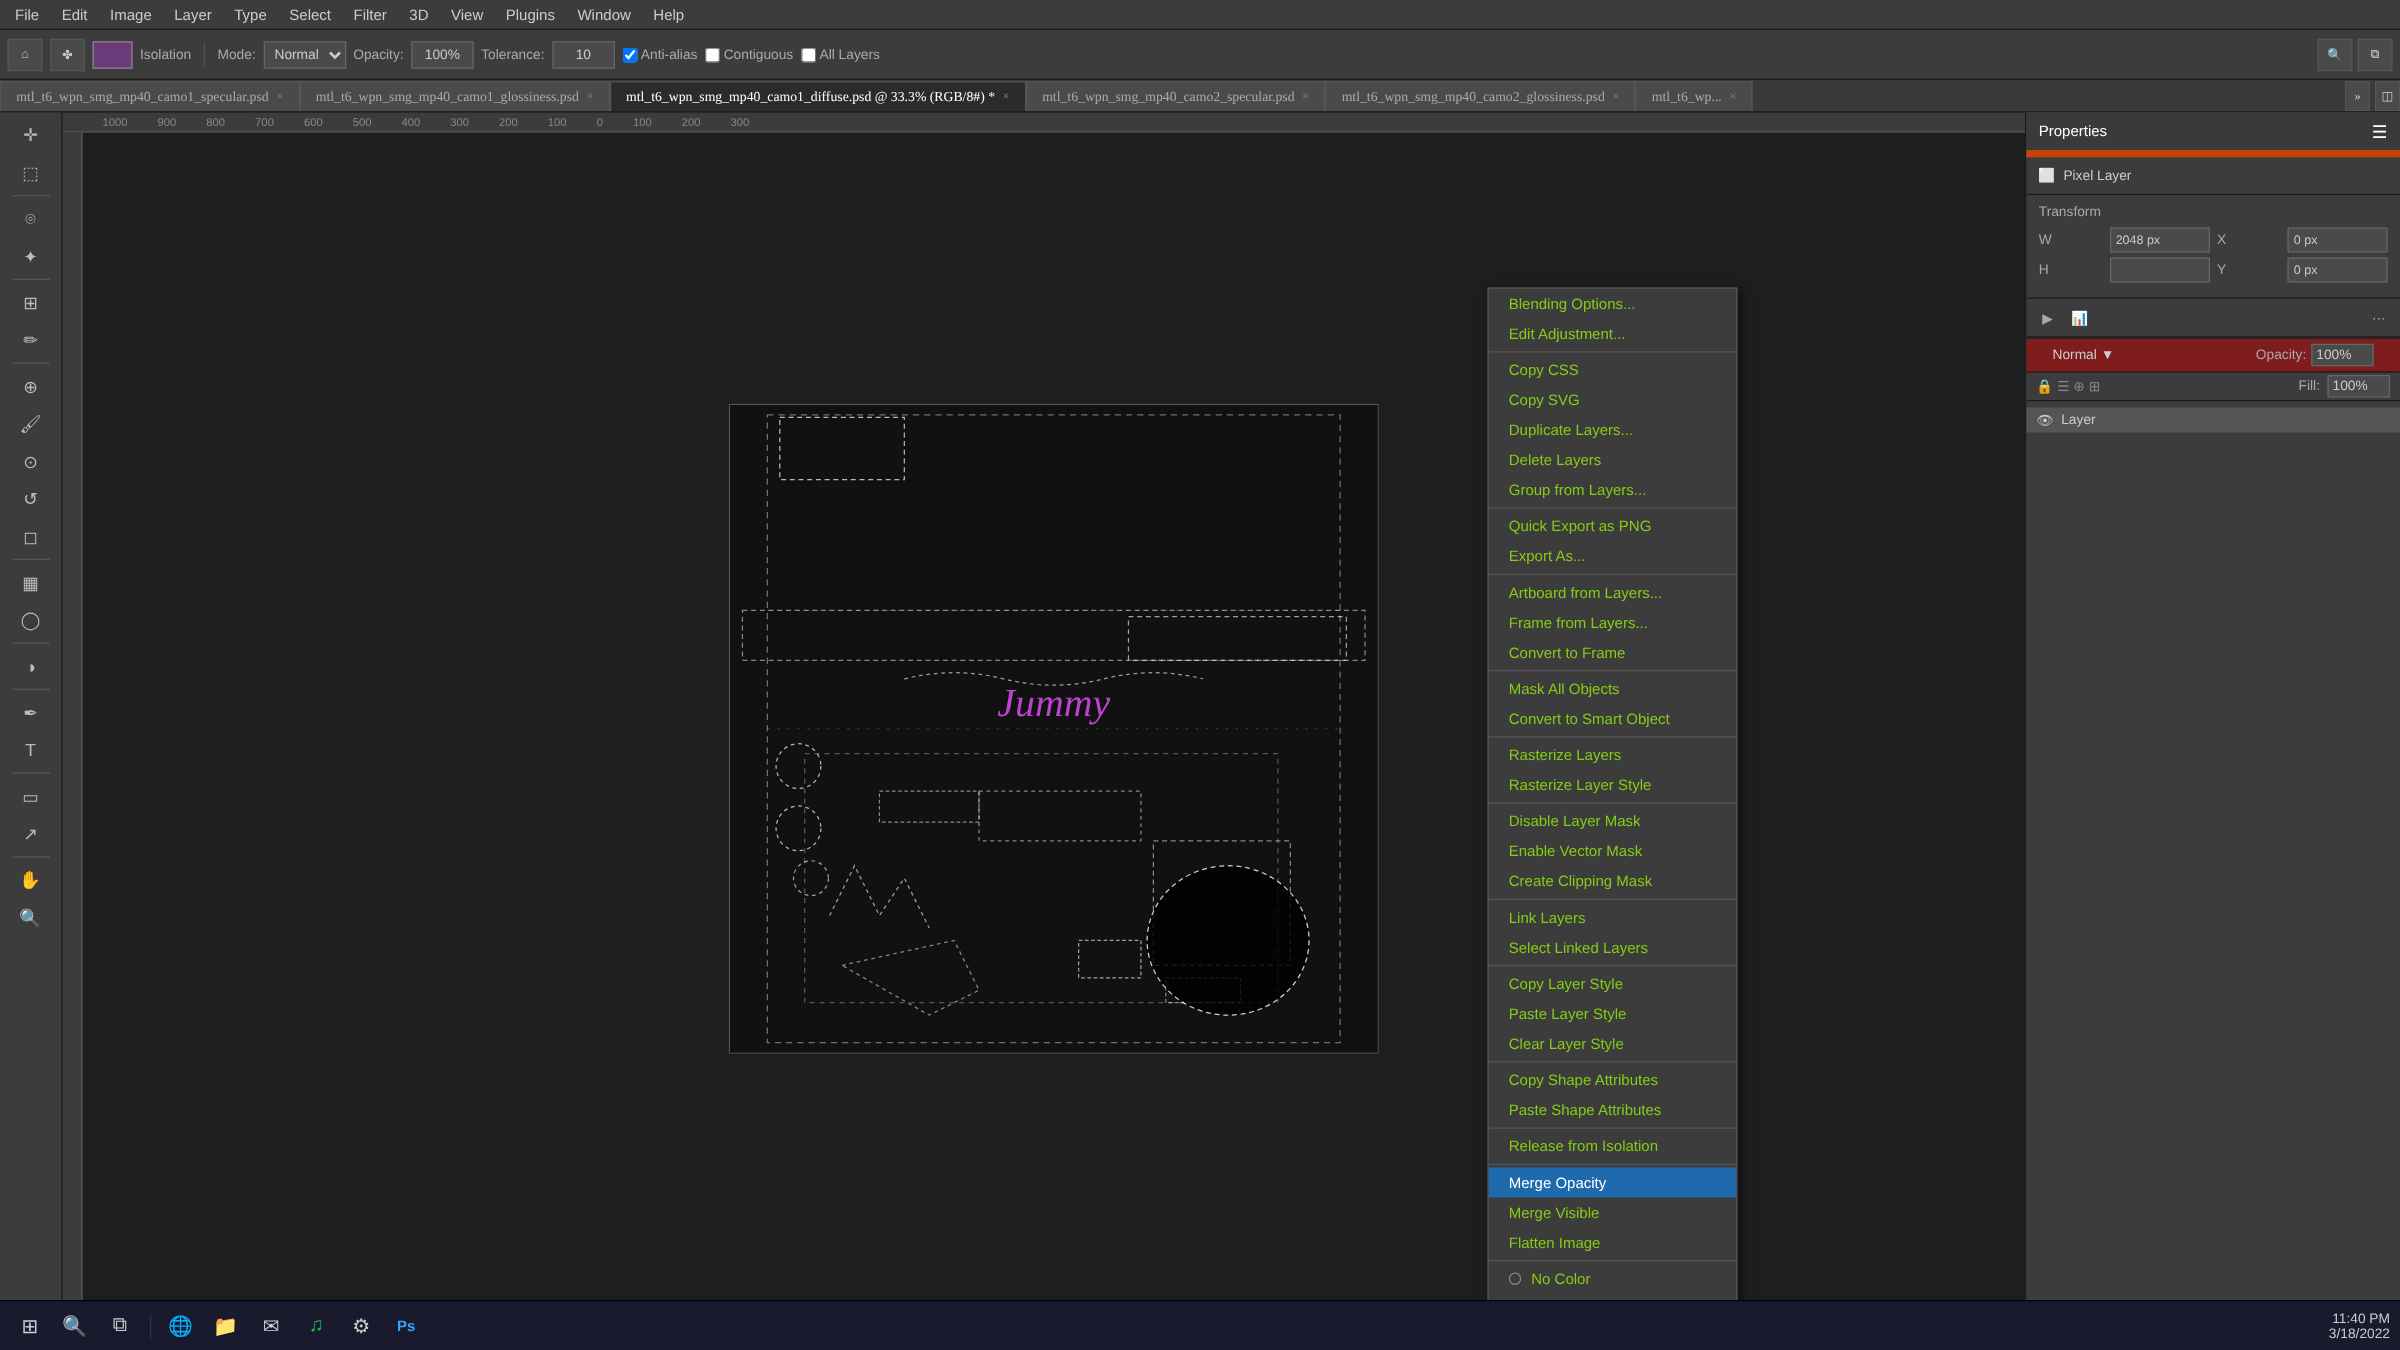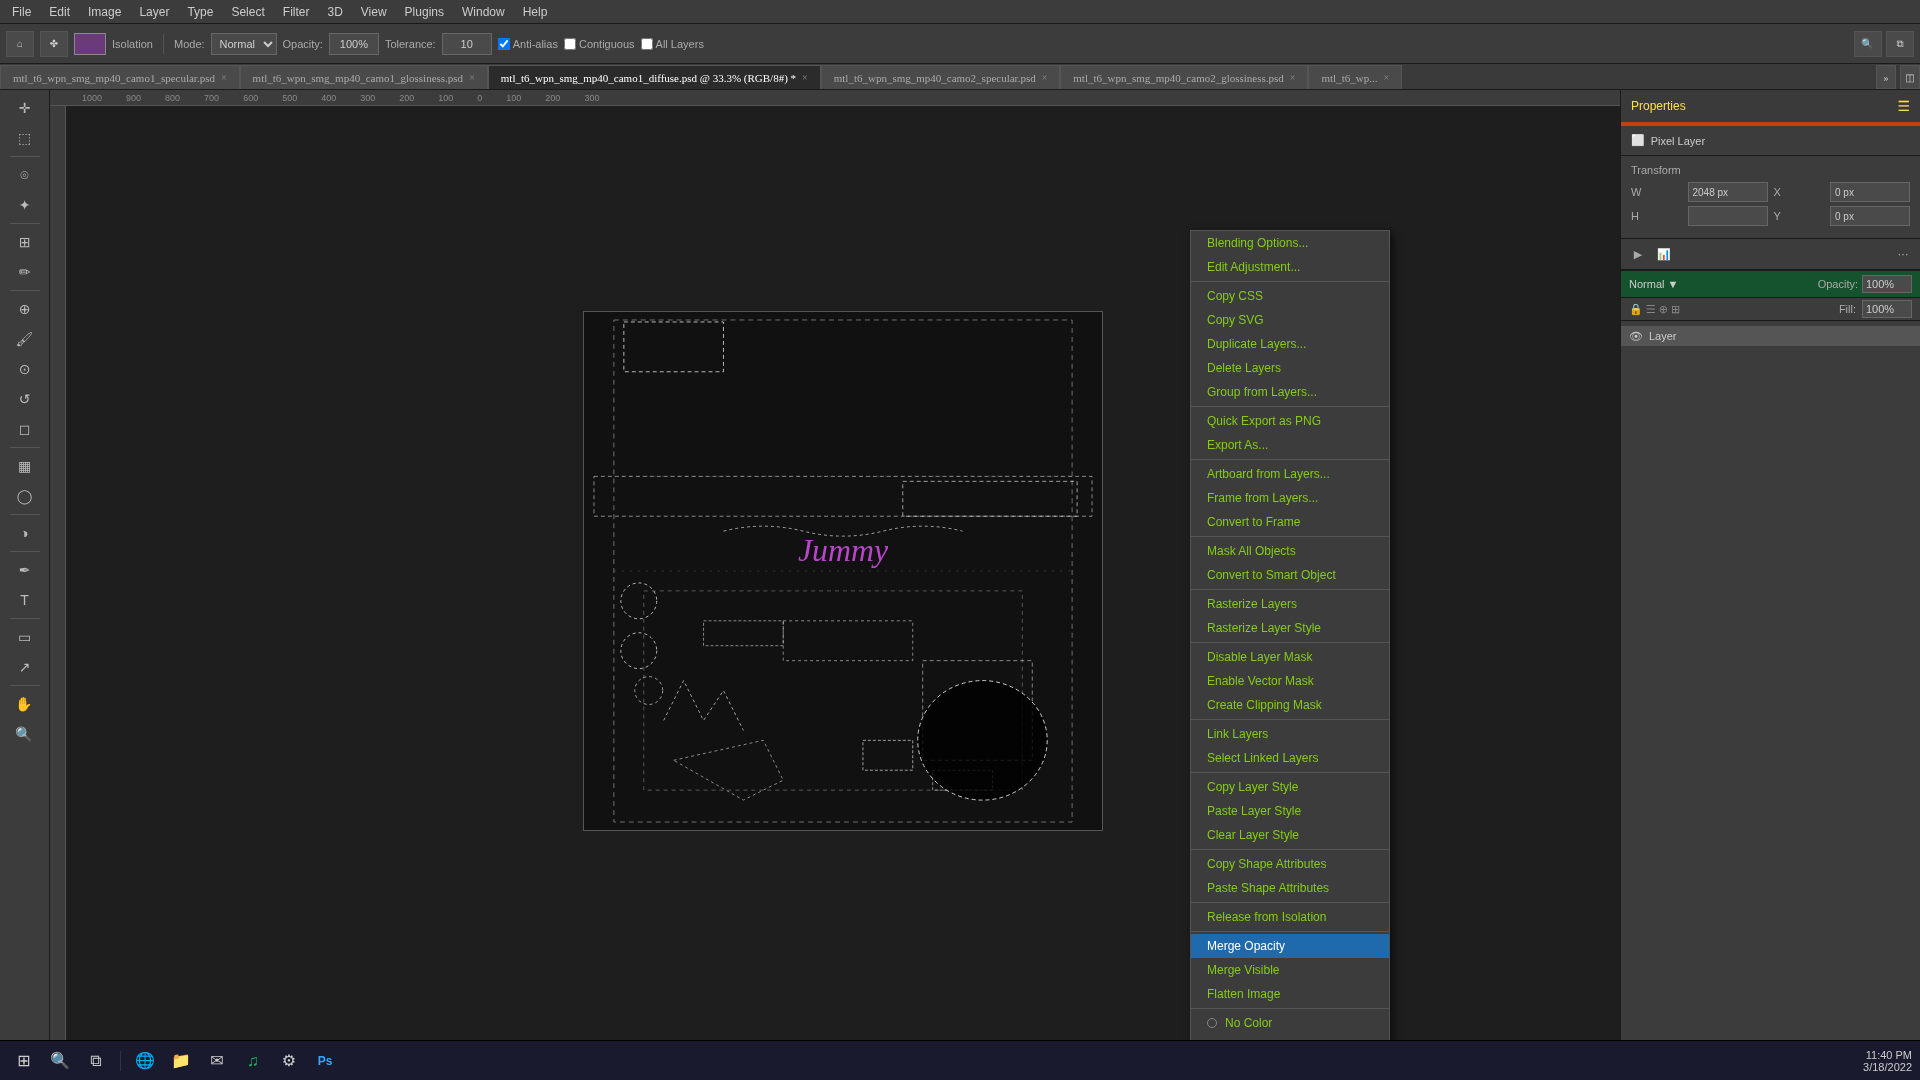--- a/index.html
+++ b/index.html
@@ -40,27 +40,27 @@
 
     
     #left-tools { width: 50px; background: #3c3c3c; border-right: 1px solid #1a1a1a; display: flex; flex-direction: column; align-items: center; padding: 4px 0; gap: 2px; }
     .left-tool { width: 36px; height: 28px; background: transparent; display: flex; align-items: center; justify-content: center; cursor: pointer; font-size: 14px; color: #bbb; border: 1px solid transparent; }
     .left-tool-divider { width: 30px; height: 1px; background: #555; margin: 2px 0; }
 
     
     #canvas-area { flex: 1; background: #1e1e1e; overflow: hidden; position: relative; }
     #ruler-h { width: 100%; height: 16px; background: #3c3c3c; border-bottom: 1px solid #555; display: flex; align-items: center; padding-left: 16px; overflow: hidden; }
     #ruler-v { position: absolute; left: 0; top: 16px; width: 16px; height: calc(100% - 16px); background: #3c3c3c; border-right: 1px solid #555; }
-    #canvas-container { position: absolute; left: 16px; top: 4px; width: calc(100% - 16px); height: calc(100% - 16px); display: flex; align-items: center; justify-content: center; }
+    #canvas-container { position: absolute; left: 16px; top: 16px; width: calc(100% - 16px); height: calc(100% - 16px); display: flex; align-items: center; justify-content: center; }
     #canvas-bg { width: 520px; height: 520px; background: #000; border: 1px solid #555; position: relative; }
     .ruler-tick { font-size: 9px; color: #888; margin-right: 24px; }
 
     
     #right-panel { width: 300px; background: #3c3c3c; border-left: 1px solid #1a1a1a; display: flex; flex-direction: column; }
-    #props-header { height: 36px; background: #3a3a3a; border-bottom: 4px solid #c2410c; display: flex; align-items: center; padding: 0 10px; font-size: 12px; color: #fde047; }
+    #props-header { height: 36px; background: #3a3a3a; border-bottom: 6px solid #c2410c; display: flex; align-items: center; padding: 0 10px; font-size: 12px; color: #ffffff; }
     .props-section { padding: 8px 10px; border-bottom: 1px solid #1a1a1a; }
     .props-row { display: flex; align-items: center; gap: 6px; font-size: 11px; margin-bottom: 4px; }
     .props-label { color: #aaa; width: 60px; }
     .props-input { height: 20px; width: 80px; background: #4a4a4a; border: 1px solid #666; color: #ccc; font-size: 10px; padding: 0 4px; }
 
     
     #context-menu {
       position: absolute; left: 1140px; top: 140px; width: 200px;
       background: #3c3c3c; border: 1px solid #555; box-shadow: 3px 3px 8px rgba(0,0,0,0.6);
       z-index: 1000; font-size: 12px;
@@ -73,21 +73,21 @@
 
     
     #status-bar { width: 100%; height: 20px; background: #3c3c3c; border-top: 1px solid #1a1a1a; display: flex; align-items: center; padding: 0 8px; gap: 20px; font-size: 11px; color: #aaa; }
 
     
     .panel-icon-bar { display: flex; align-items: center; padding: 4px 6px; gap: 4px; border-bottom: 1px solid #1a1a1a; }
     .panel-icon-btn { width: 22px; height: 22px; background: transparent; border: 1px solid transparent; display: flex; align-items: center; justify-content: center; font-size: 11px; color: #aaa; cursor: pointer; }
 
     
     #layers-panel { flex: 1; background: #3c3c3c; overflow-y: auto; border-top: 1px solid #1a1a1a; }
-    #layers-header { display: flex; align-items: center; justify-content: flex-start; padding: 4px 8px; background: #14532d; border-bottom: 1px solid #1a1a1a; }
+    #layers-header { display: flex; align-items: center; justify-content: flex-start; padding: 4px 21px; background: #7f1d1d; border-bottom: 1px solid #1a1a1a; }
     .layers-title { font-size: 11px; color: #ccc; }
     .layers-opacity { display: flex; align-items: center; gap: 4px; font-size: 11px; color: #aaa; }
     .layers-input { width: 50px; height: 18px; background: #4a4a4a; border: 1px solid #666; color: #ccc; font-size: 11px; padding: 0 3px; }
 
     
     #taskbar { position: fixed; bottom: 0; left: 0; width: 100%; height: 40px; background: #1a1a2e; display: flex; align-items: center; padding: 0 8px; gap: 4px; border-top: 1px solid #000; z-index: 2000; }
     .taskbar-icon { width: 32px; height: 32px; display: flex; align-items: center; justify-content: center; font-size: 16px; cursor: pointer; border-radius: 3px; }
     .taskbar-time { margin-left: auto; color: #ccc; font-size: 11px; text-align: right; }
     .taskbar-sep { width: 1px; height: 20px; background: #333; margin: 0 4px; }
 

